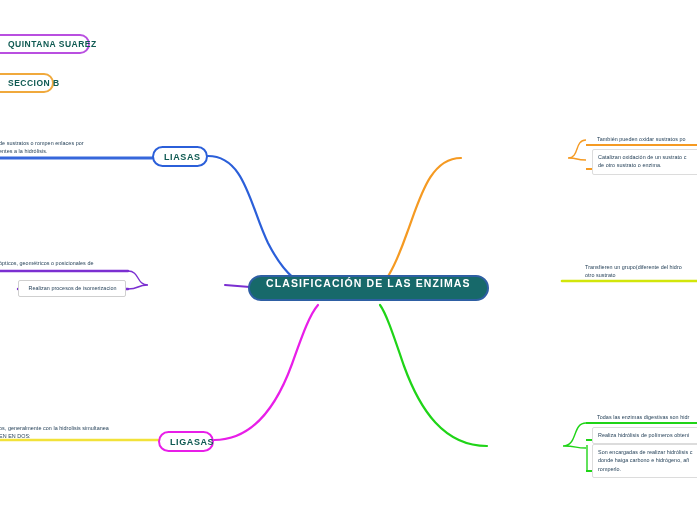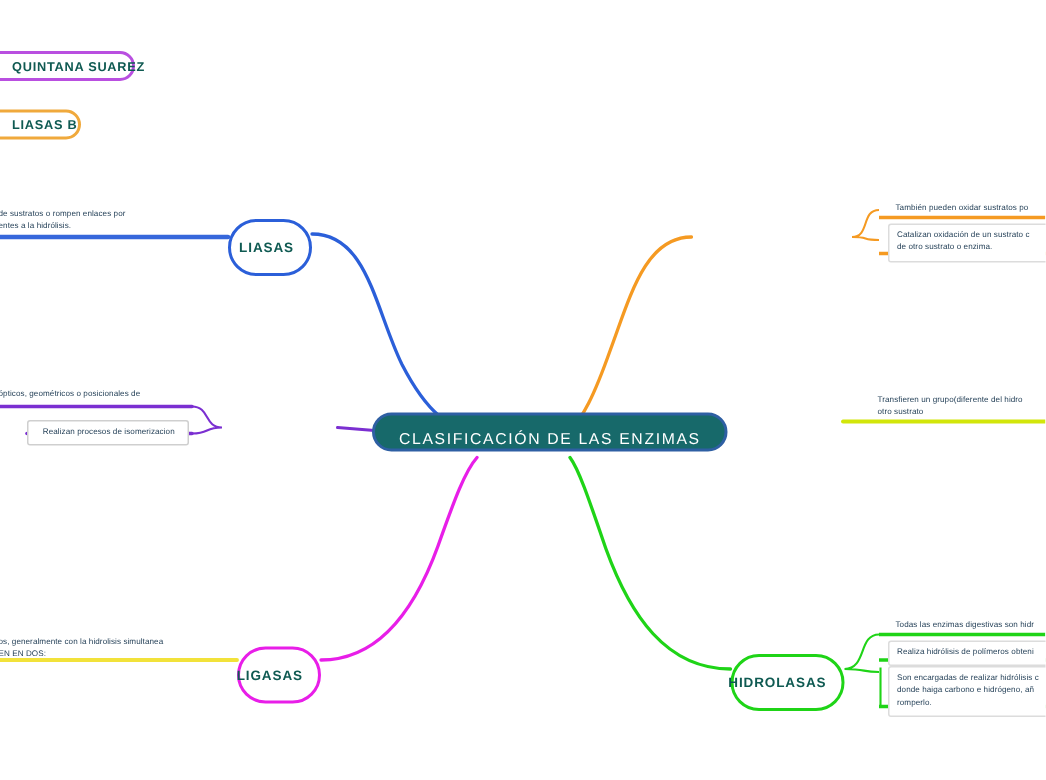--- a/index.html
+++ b/index.html
@@ -10,47 +10,47 @@
     overflow:hidden;
     position:relative;
   }
   #stage{position:absolute;left:0;top:0;width:697px;height:520px;overflow:hidden;margin-top:28px;}
   svg.links{position:absolute;left:0;top:0;width:697px;height:520px;pointer-events:none;}
 
   
   .pill{
     position:absolute;
     box-sizing:border-box;
-    display:flex;align-items:center;justify-content:flex-end;
+    display:flex;align-items:center;justify-content:flex-start;
     border-radius:999px;
     border:2px solid #888;
     background:#ffffff;
     color:#0f5a52;
     font-weight:bold;
     font-size:9px;
     letter-spacing:.6px;
     white-space:nowrap;
     padding:0 10px;
-    height:38px;
+    height:21px;
   }
   .pill.header{
     font-size:8.5px;
     letter-spacing:.5px;
     height:20px;
     justify-content:flex-start;
   }
   .center-pill{
     position:absolute;
     box-sizing:border-box;
-    display:flex;align-items:flex-end;justify-content:center;
+    display:flex;align-items:flex-start;justify-content:center;
     background:#17696a;
     border:2px solid #2e5fa3;
     border-radius:999px;
     color:#ffffff;
-    font-weight:normal;
+    font-weight:bold;
     font-size:10.5px;
     letter-spacing:1.1px;
     white-space:nowrap;
     height:26px;
     padding:0 16px;
   }
 
   
   .leaf{
     position:absolute;
@@ -99,41 +99,38 @@
     <path d="M 586,412 L 697,412" fill="none" stroke="#1fd417" stroke-width="2.2"></path>
     <path d="M 586,443 L 697,443" fill="none" stroke="#1fd417" stroke-width="2.2"></path>
     <path d="M 587,417 L 587,444" fill="none" stroke="#1fd417" stroke-width="1.4"></path>
   </svg>
 
   <div class="pill header" style="left:-78px;top:6px;width:168px;border-color:#b94fe0;padding-left:84px;">
     <span>QUINTANA SUAREZ</span>
   </div>
 
   <div class="pill header" style="left:-78px;top:45px;width:132px;border-color:#f0a93c;padding-left:84px;">
-    <span>LIASAS B</span>
+    <span>SECCION B</span>
   </div>
 
   <div class="center-pill" style="left:248px;top:247px;">
     <span>CLASIFICACIÓN DE LAS ENZIMAS</span>
   </div>
 
   <div class="pill" style="left:152px;top:118px;width:56px;border-color:#2b5fd9;">
     <span>LIASAS</span>
   </div>
 
 
   <div class="pill" style="left:158px;top:403px;width:56px;border-color:#e81ee8;">
     <span>LIGASAS</span>
   </div>
 
 
 
-  <div class="pill" style="left:487px;top:408px;width:76px;border-color:#1fd417;">
-    <span>HIDROLASAS</span>
-  </div>
 
   <div class="leaf" style="left:-6px;top:108px;width:118px;">de sustratos o rompen enlaces por
 entes a la hidrólisis.</div>
 
   <div class="leaf" style="left:-6px;top:228px;width:122px;">ópticos, geométricos o posicionales de</div>
 
   <div class="leaf boxed center-txt" style="left:18px;top:252px;width:108px;border-color:#cfcfcf;">Realizan procesos de isomerizacion</div>
 
   <div class="leaf" style="left:-6px;top:393px;width:140px;">os, generalmente con la hidrolisis simultanea
 EN EN DOS:</div>

